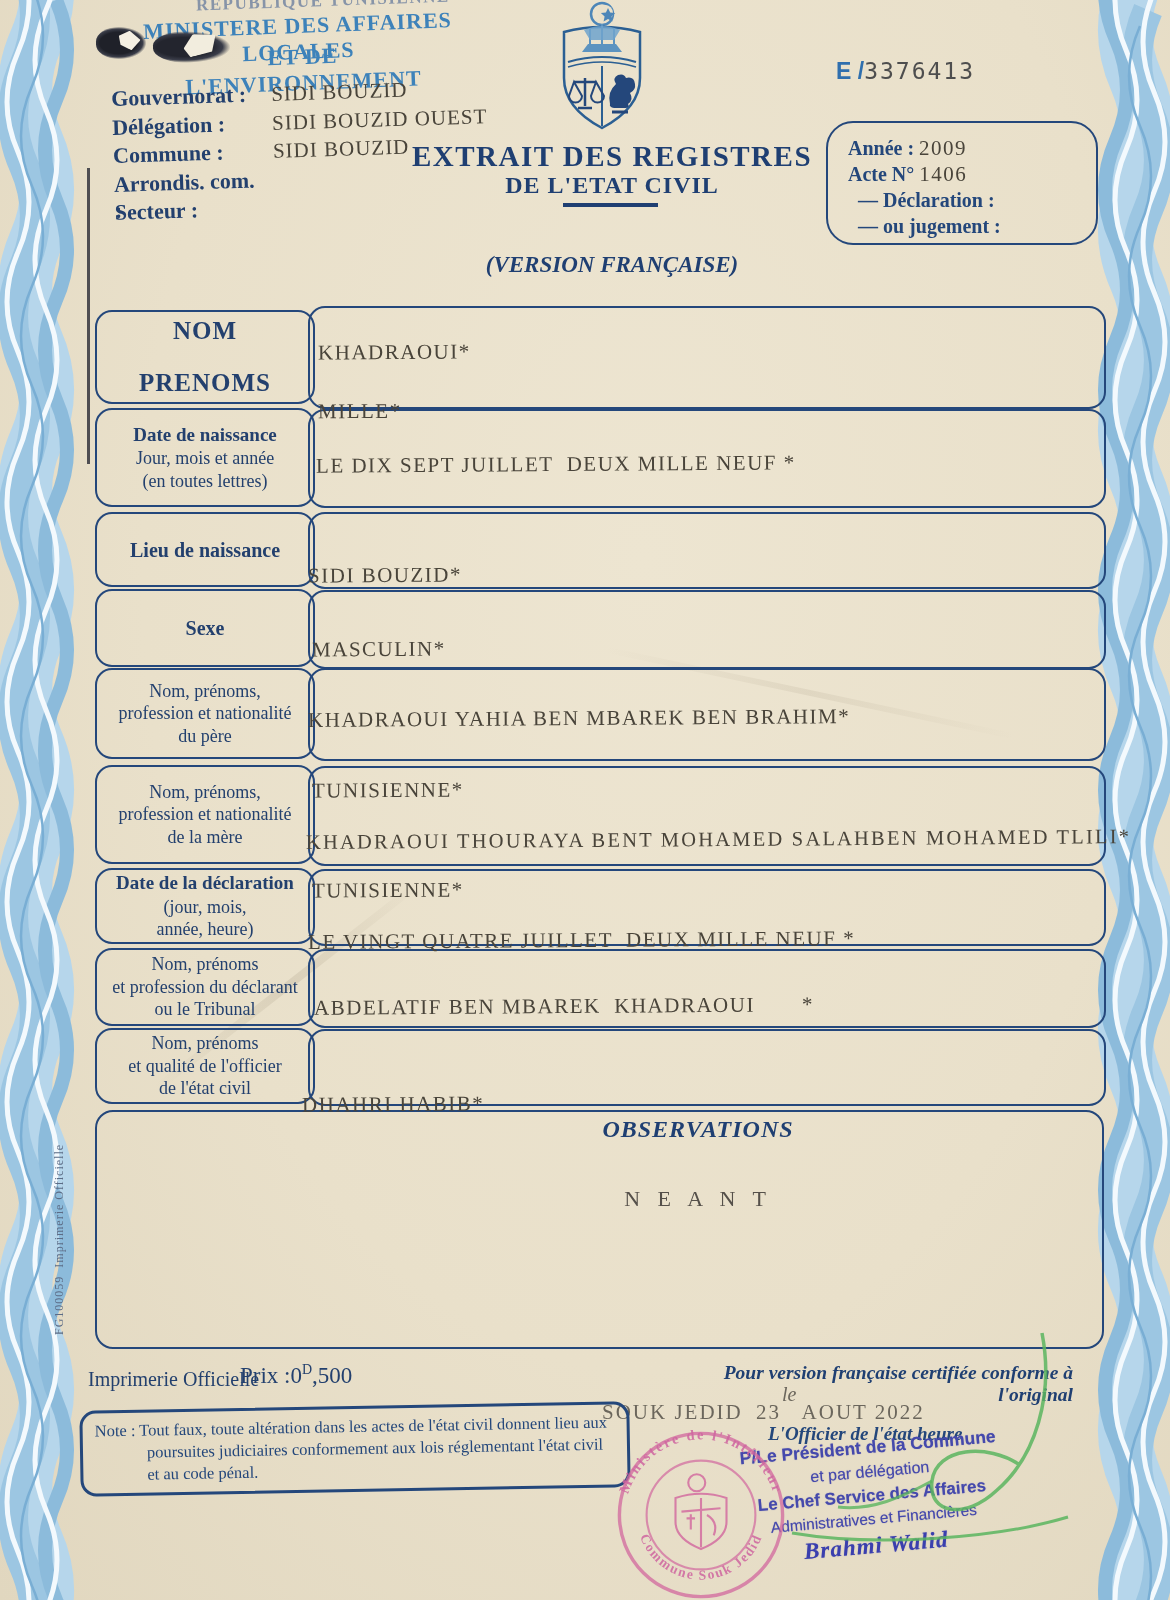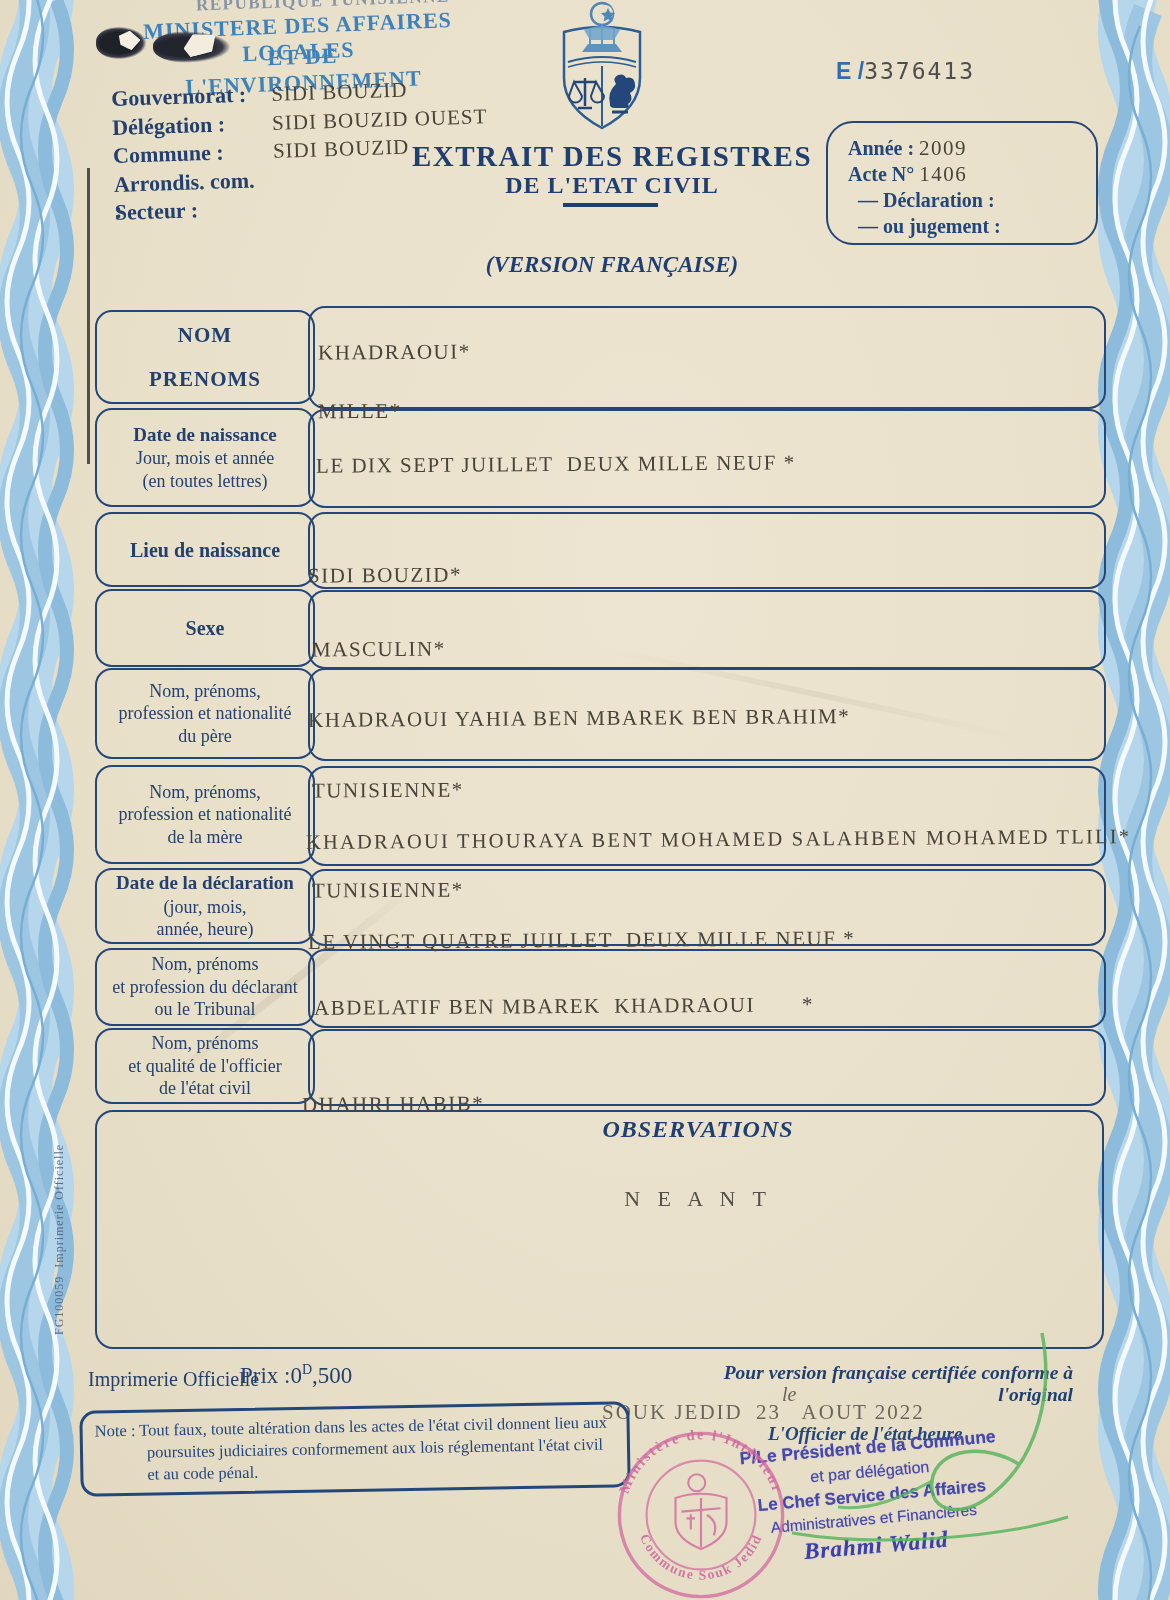--- a/index.html
+++ b/index.html
@@ -46,21 +46,21 @@
   .t3{left:312px;top:208px;width:600px;text-align:center;font-size:38px;font-weight:bold;color:#1f3f72;letter-spacing:2px;}
   .t4{left:312px;top:252px;width:600px;text-align:center;font-size:23px;font-weight:bold;font-style:italic;color:#1f3f72;}
   
   .rlabel{position:absolute;left:95px;width:216px;border:2.5px solid #24477b;border-radius:17px;
     display:flex;flex-direction:column;align-items:center;justify-content:center;text-align:center;
     color:#23406e;background:transparent;}
   .rvalue{position:absolute;left:308px;width:794px;border:2.5px solid #24477b;border-radius:17px;}
   .lb{font-weight:bold;white-space:pre-line;font-size:19px;line-height:1.3;}
   .lr{white-space:pre-line;font-size:18px;line-height:1.25;}
   .r1{top:310px;height:90px;} .v1{top:306px;height:99px;}
-  .r1 .lb{font-size:21px;line-height:2.1;letter-spacing:1px;}
+  .r1 .lb{font-size:25px;line-height:2.1;letter-spacing:1px;}
   .r2{top:408px;height:95px;} .v2{top:409px;height:95px;}
   .r3{top:512px;height:71px;} .v3{top:512px;height:73px;}
   .r3 .lb{font-size:20px;}
   .r4{top:589px;height:74px;} .v4{top:590px;height:75px;}
   .r4 .lb{font-size:20px;}
   .r5{top:668px;height:87px;} .v5{top:668px;height:89px;}
   .r6{top:765px;height:95px;} .v6{top:766px;height:96px;}
   .r7{top:868px;height:72px;} .v7{top:869px;height:73px;}
   .r8{top:948px;height:74px;} .v8{top:949px;height:75px;}
   .r9{top:1028px;height:72px;} .v9{top:1029px;height:73px;}

